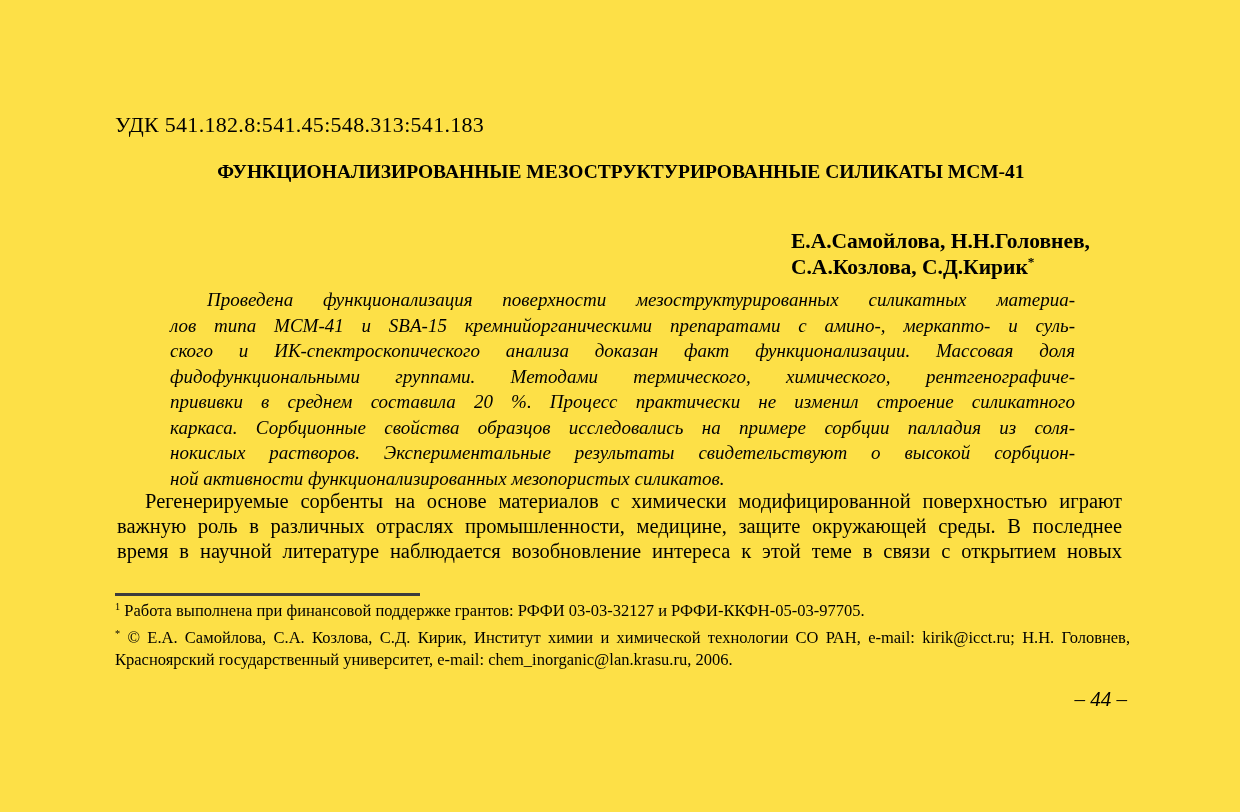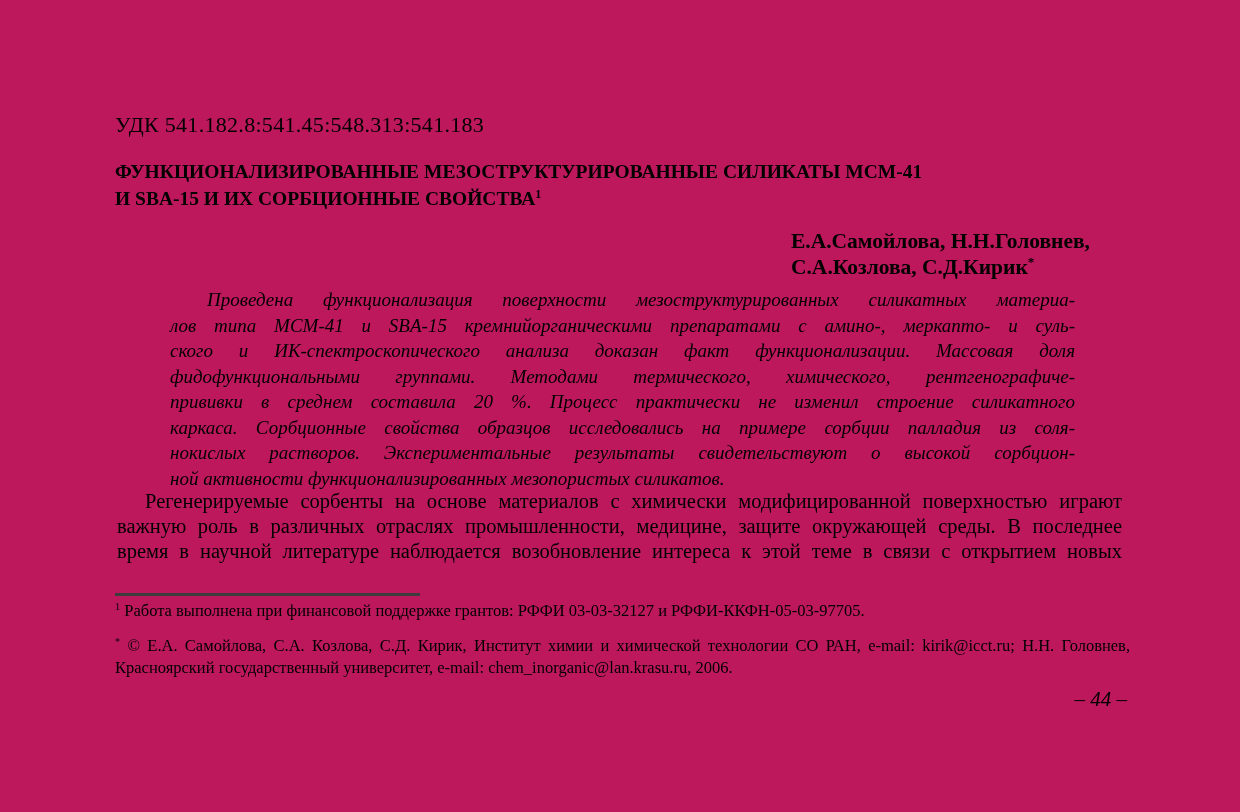--- a/index.html
+++ b/index.html
@@ -4,38 +4,39 @@
   <style>
     html, body {
       margin: 0;
       padding: 0;
       background: #ffffff;
     }
     .page {
       position: relative;
       width: 1240px;
       height: 812px;
-      background: #be185d;
+      background: #fde047;
       color: #000000;
       font-family: "Liberation Serif", "DejaVu Serif", serif;
       overflow: hidden;
     }
     .udk {
       position: absolute;
       left: 115px;
       top: 112px;
       font-size: 22px;
       letter-spacing: 0.3px;
       white-space: nowrap;
     }
     .title {
       position: absolute;
       left: 115px;
       top: 158px;
       width: 1012px;
+      text-align: center;
       font-weight: bold;
       font-size: 19.5px;
       line-height: 27px;
     }
     .authors {
       position: absolute;
       right: 150px;
       top: 228px;
       font-weight: bold;
       font-size: 21.5px;
@@ -81,21 +82,21 @@
       background: #3c3c3c;
     }
     .footnote {
       position: absolute;
       left: 115px;
       width: 1015px;
       font-size: 16.5px;
       line-height: 22px;
     }
     .footnote.fn-1 { top: 600px; }
-    .footnote.fn-2 { top: 627px; margin-top: 8px; }
+    .footnote.fn-2 { top: 627px; }
     .footnote .fn-line.just {
       text-align: justify;
       text-align-last: justify;
     }
     .page-number {
       position: absolute;
       left: 115px;
       top: 687px;
       width: 1012px;
       text-align: right;
@@ -105,21 +106,20 @@
   </style>
 </head>
 <body>
 
 <div class="page">
 
   <div class="udk">УДК 541.182.8:541.45:548.313:541.183</div>
 
   <div class="title">
     <div class="title-line">ФУНКЦИОНАЛИЗИРОВАННЫЕ МЕЗОСТРУКТУРИРОВАННЫЕ СИЛИКАТЫ МСМ-41</div>
-    <div class="title-line"><span>И SBA-15 И ИХ СОРБЦИОННЫЕ СВОЙСТВА</span><sup>1</sup></div>
   </div>
 
   <div class="authors">
     <div class="authors-line">Е.А.Самойлова, Н.Н.Головнев,</div>
     <div class="authors-line"><span>С.А.Козлова, С.Д.Кирик</span><sup>*</sup></div>
   </div>
 
   <div class="abstract">
     <div class="ln first">Проведена функционализация поверхности мезоструктурированных силикатных материа-</div>
     <div class="ln">лов типа МСМ-41 и SBA-15 кремнийорганическими препаратами с амино-, меркапто- и суль-</div>

